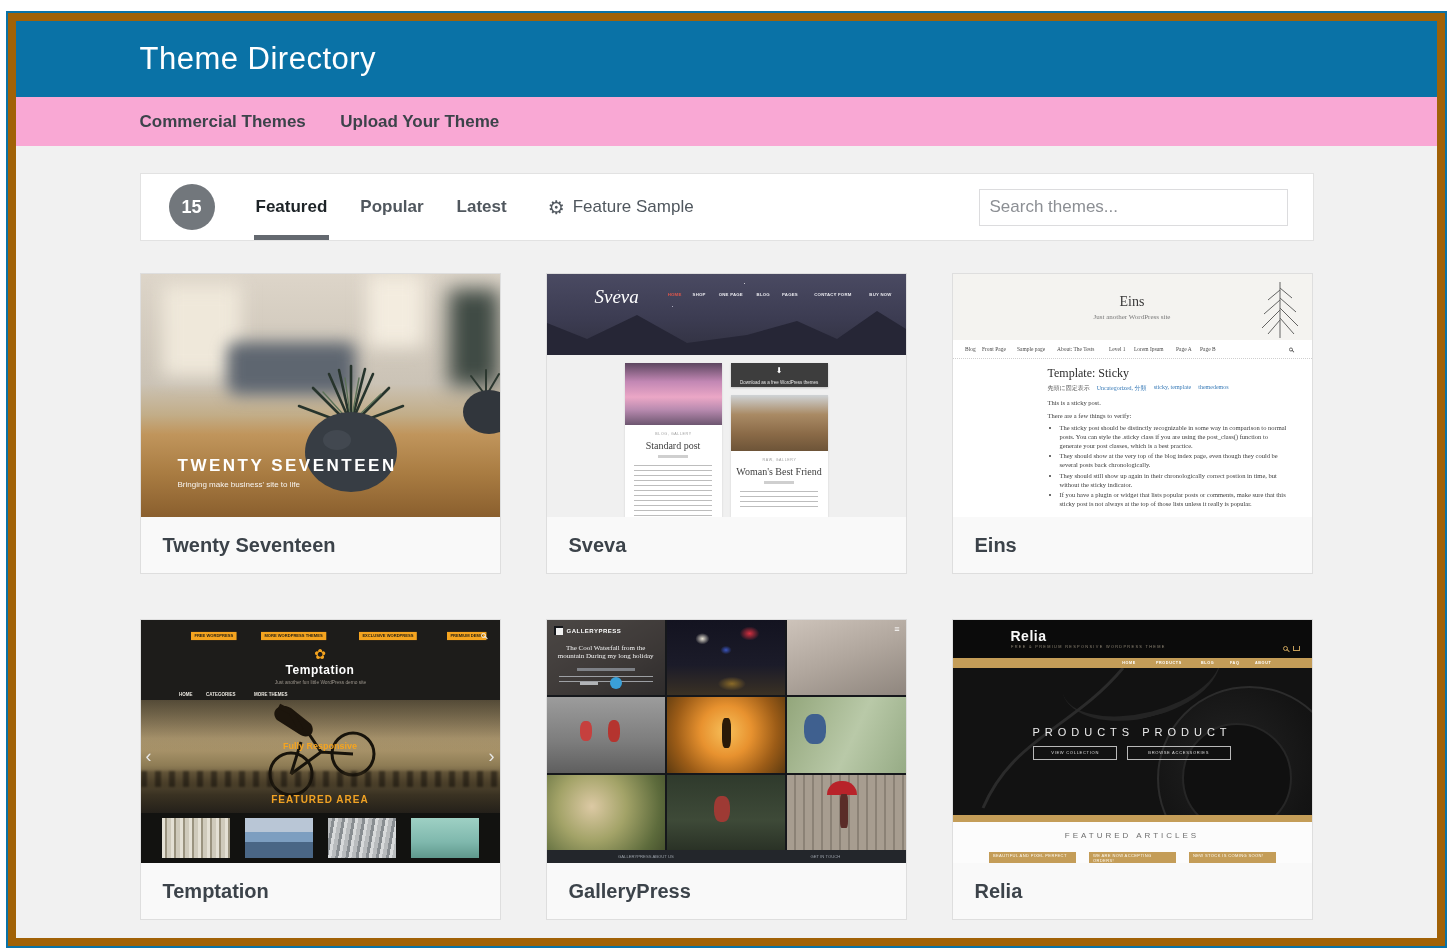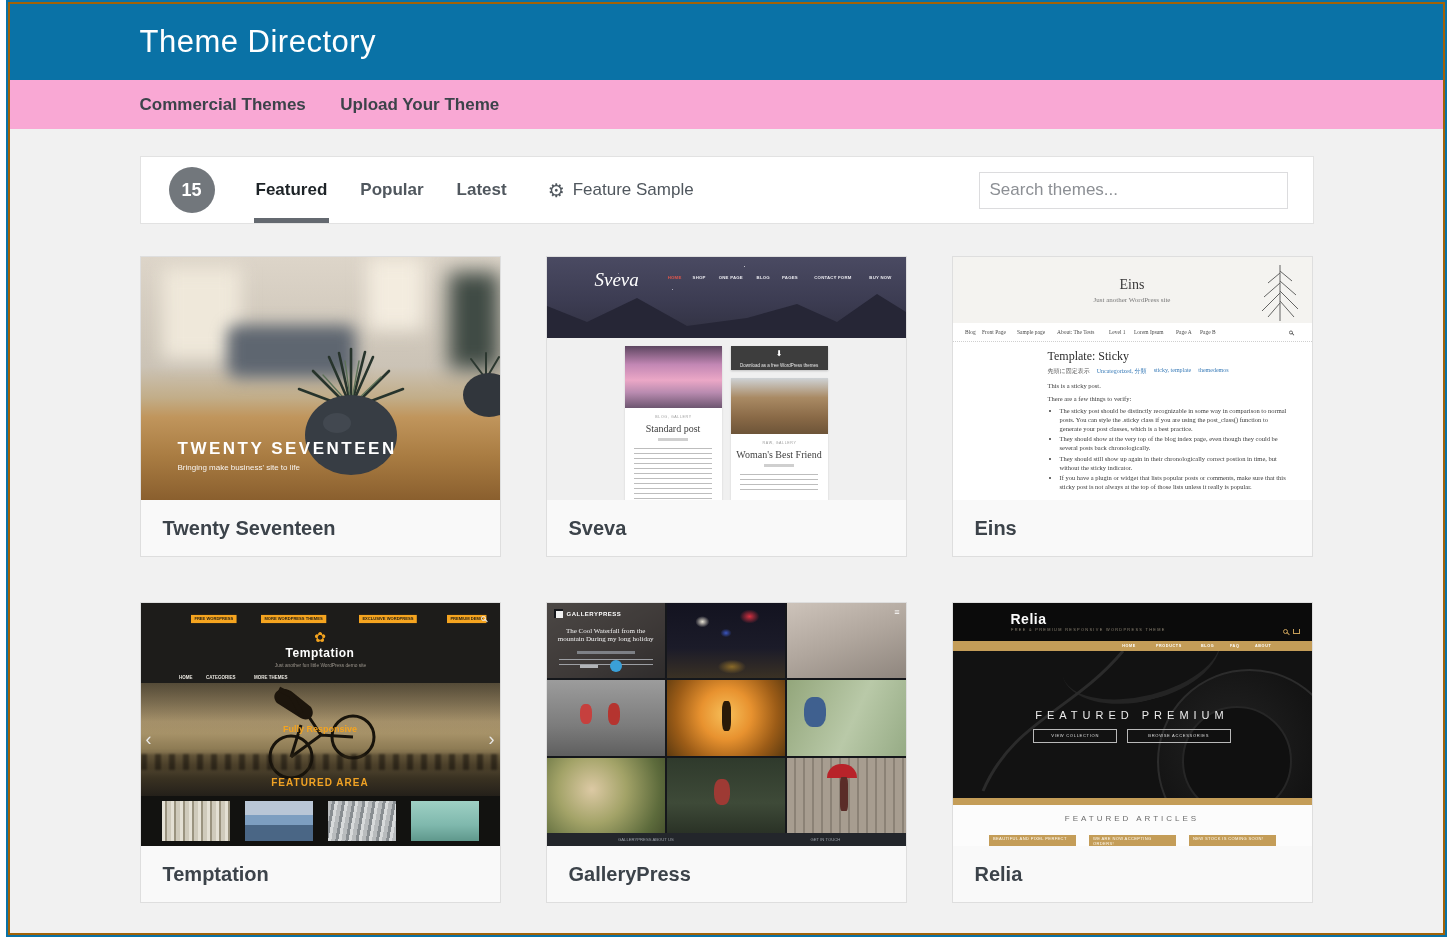--- a/index.html
+++ b/index.html
@@ -1,17 +1,17 @@
 <!DOCTYPE html>
 <html><head>
 <meta charset="utf-8">
 <style>
   * { margin:0; padding:0; box-sizing:border-box; }
   html,body { width:1453px; height:948px; background:#ffffff; font-family:"Liberation Sans", sans-serif; overflow:hidden; }
-  .frame { position:absolute; top:2px; left:8px; width:1437px; height:933px; border:2px solid #a16207;
+  .frame { position:absolute; top:13px; left:8px; width:1437px; height:933px; border:8px solid #a16207;
            box-shadow:0 0 0 2px #0a72a6; background:#f1f1f1; overflow:hidden; }
   .container { width:1174px; margin:0 auto; position:relative; }
 
   
   .masthead { height:76px; background:#0a72a6; display:flex; align-items:center; }
   .masthead h1 { color:#fff; font-size:31px; font-weight:300; letter-spacing:.5px; }
   .subnav { height:49px; background:#f9a8d4; display:flex; align-items:center; }
   .subnav a { color:#3c434a; font-size:17px; font-weight:700; text-decoration:none; margin-right:30px; cursor:pointer; }
 
   
@@ -472,21 +472,21 @@
                 <span>FAQ</span>
                 <span>ABOUT</span>
               </div>
               <div class="rl-hero">
                 <div class="rl-cup1"></div>
                 <div class="rl-cup2"></div>
                 <div class="rl-band"></div>
                 <svg width="359" height="147" viewBox="0 0 359 147" style="position:absolute;inset:0">
                   <path d="M170 0 C120 60 60 70 30 140" stroke="#2b2b2b" stroke-width="3" fill="none"></path>
                 </svg>
-                <div class="rl-hero-t">FEATURED PREMIUM</div>
+                <div class="rl-hero-t">PRODUCTS PRODUCT</div>
                 <div class="rl-hero-btns">
                   <span><i>VIEW COLLECTION</i></span>
                   <span><i>BROWSE ACCESSORIES</i></span>
                 </div>
               </div>
               <div class="rl-goldbar"></div>
               <div class="rl-articles">
                 <div class="rl-art-t">FEATURED ARTICLES</div>
                 <div class="rl-art-btns">
                   <span><i>BEAUTIFUL AND PIXEL PERFECT</i></span>

